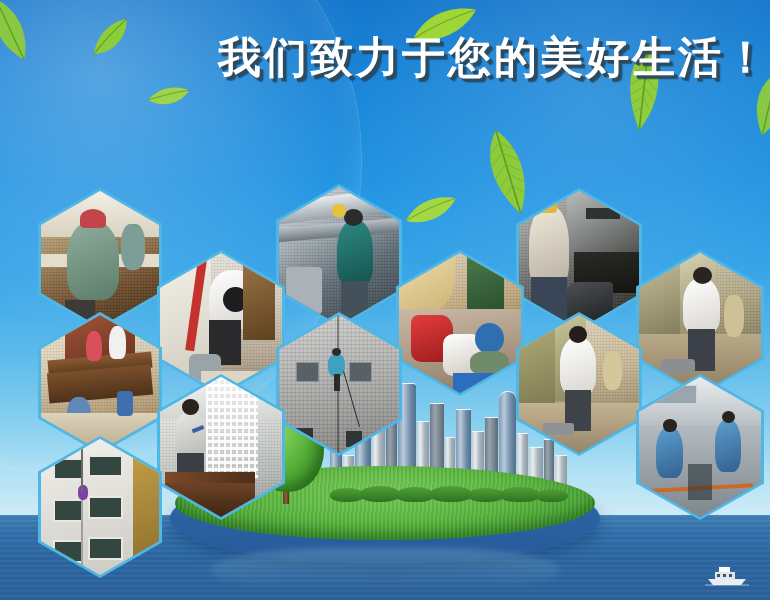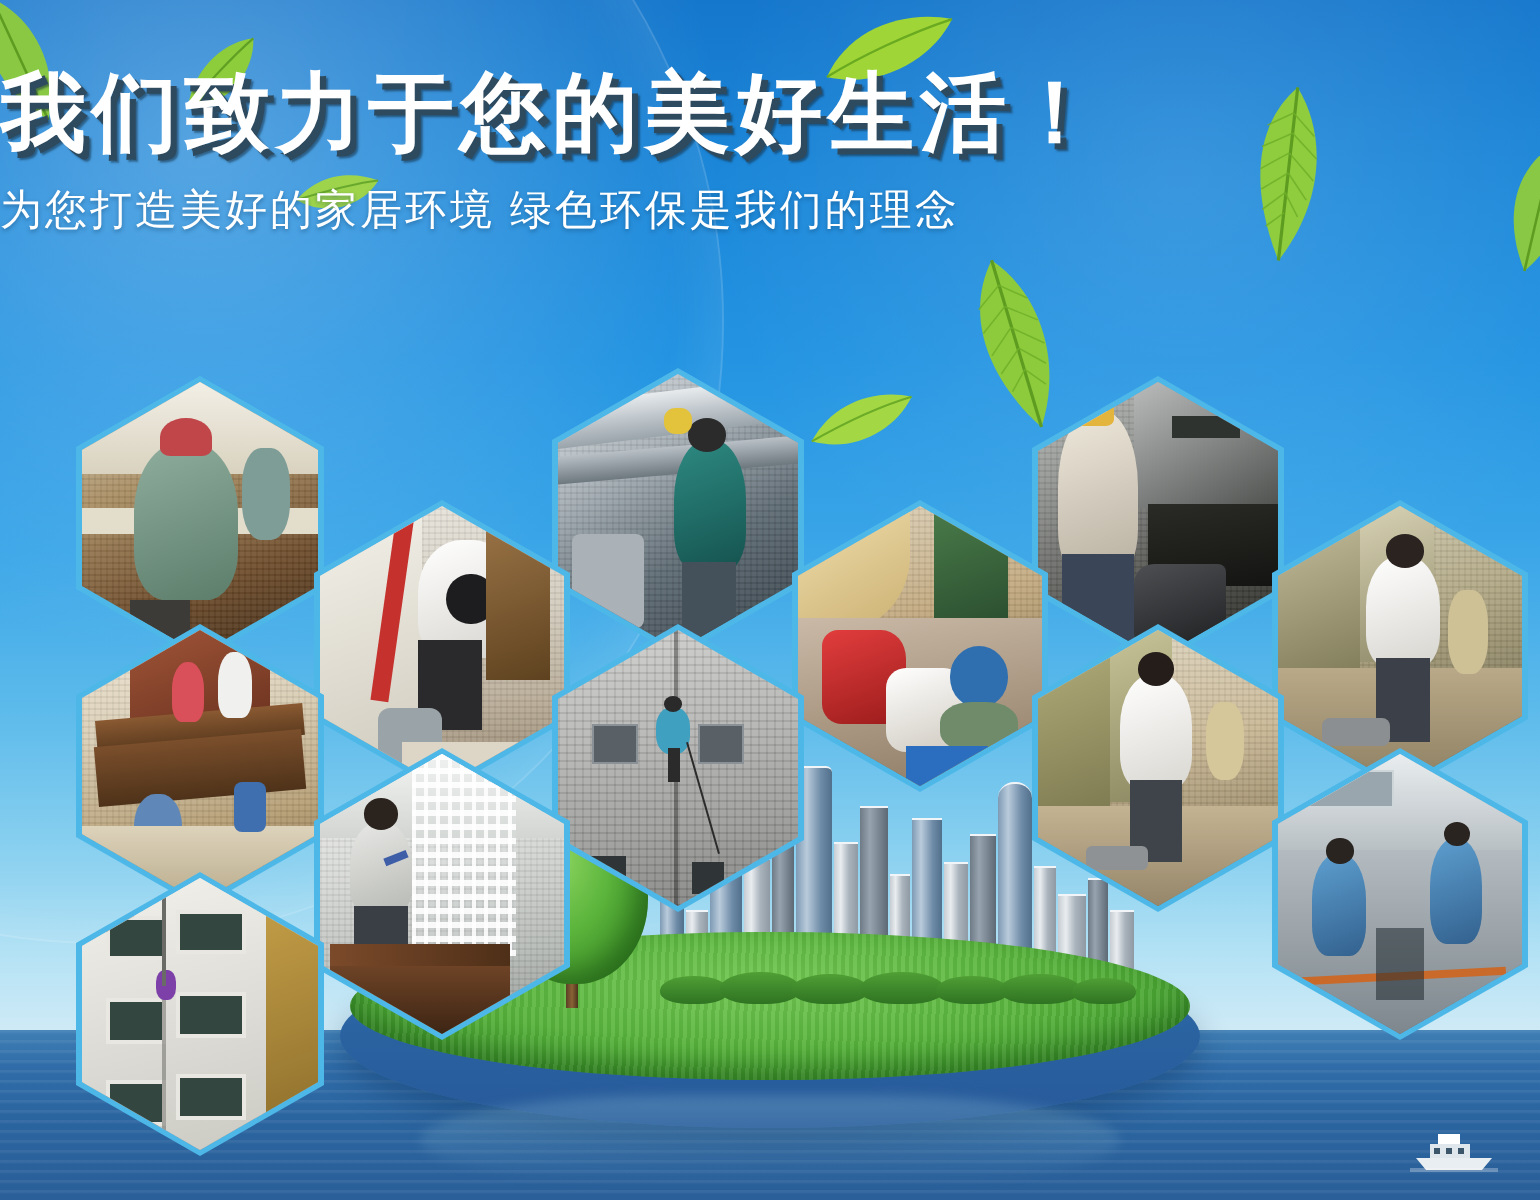--- a/index.html
+++ b/index.html
@@ -25,21 +25,21 @@
   .bloom{position:absolute;border-radius:50%;pointer-events:none;}
   .bloom1{left:-170px;top:-200px;width:540px;height:540px;
     background:radial-gradient(circle at 50% 50%,rgba(255,255,255,.26),rgba(255,255,255,0) 68%);}
   .bloom2{left:330px;top:-120px;width:520px;height:420px;
     background:radial-gradient(circle at 50% 50%,rgba(255,255,255,.13),rgba(255,255,255,0) 70%);}
   .arc{position:absolute;left:-260px;top:-150px;width:620px;height:620px;
     border-radius:50%;border:1px solid rgba(255,255,255,.17);
     box-shadow:0 0 28px 6px rgba(255,255,255,.09) inset;pointer-events:none;}
 
   
-  .headline-wrap{position:absolute;left:0;top:30px;width:770px;text-align:left;z-index:30;}
+  .headline-wrap{position:absolute;left:0;top:30px;width:770px;text-align:right;z-index:30;}
   .headline{
     font-size:43px;line-height:54px;font-weight:bold;color:#ffffff;
     letter-spacing:3px;
     text-shadow:3px 3px 0 #2d4a5e, 4px 4px 1px rgba(20,45,65,.55);
     white-space:nowrap;
   }
   .subheadline{
     margin-top:7px;font-size:21px;line-height:30px;color:#ffffff;
     letter-spacing:1.5px;white-space:nowrap;
     text-shadow:0 1px 2px rgba(10,60,100,.45);
@@ -435,16 +435,15 @@
     <path d="M22 1 L23 68" stroke="#5d9c20" stroke-width="1.3" fill="none"></path>
   </svg>
 
   <svg class="leaf" width="40" height="68" viewBox="0 0 40 68" style="left:748px;top:70px;transform:rotate(14deg);">
     <path d="M21 1 C36 18 38 44 22 66 C6 44 4 19 21 1 Z" fill="#8ecb3c" opacity=".95"></path>
     <path d="M21 1 L22 66" stroke="#5d9c20" stroke-width="1.3" fill="none"></path>
   </svg>
 
   <div class="headline-wrap">
     <div class="headline">我们致力于您的美好生活！</div>
-    <div class="subheadline">为您打造美好的家居环境 绿色环保是我们的理念</div>
   </div>
 
 </div>
 
 </body></html>

